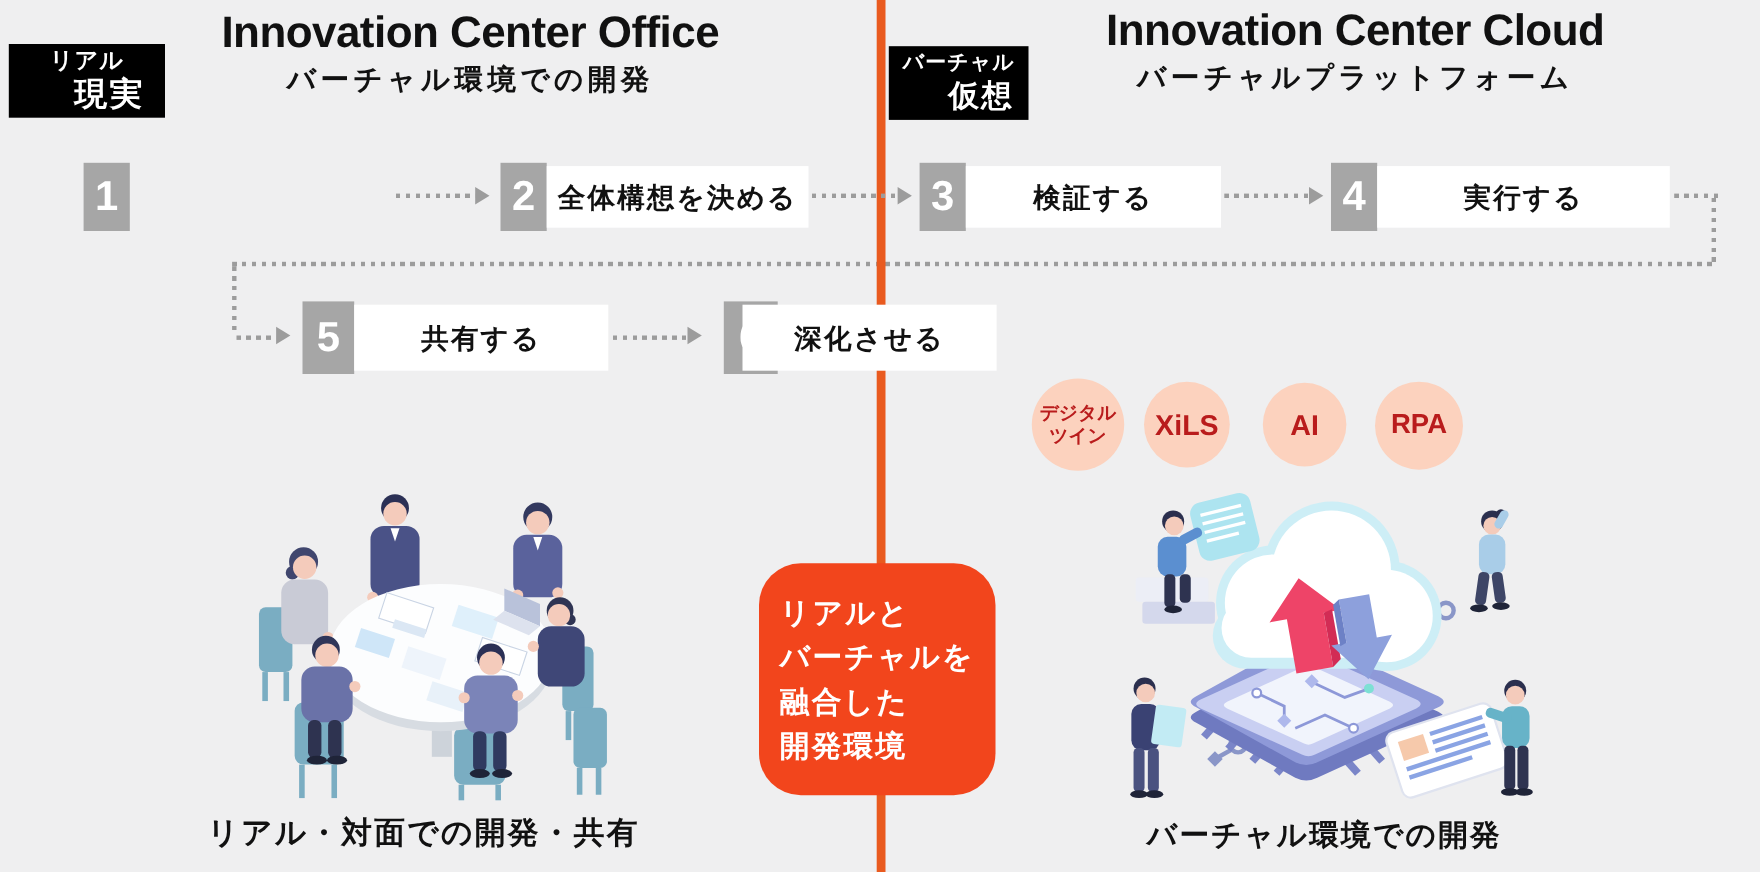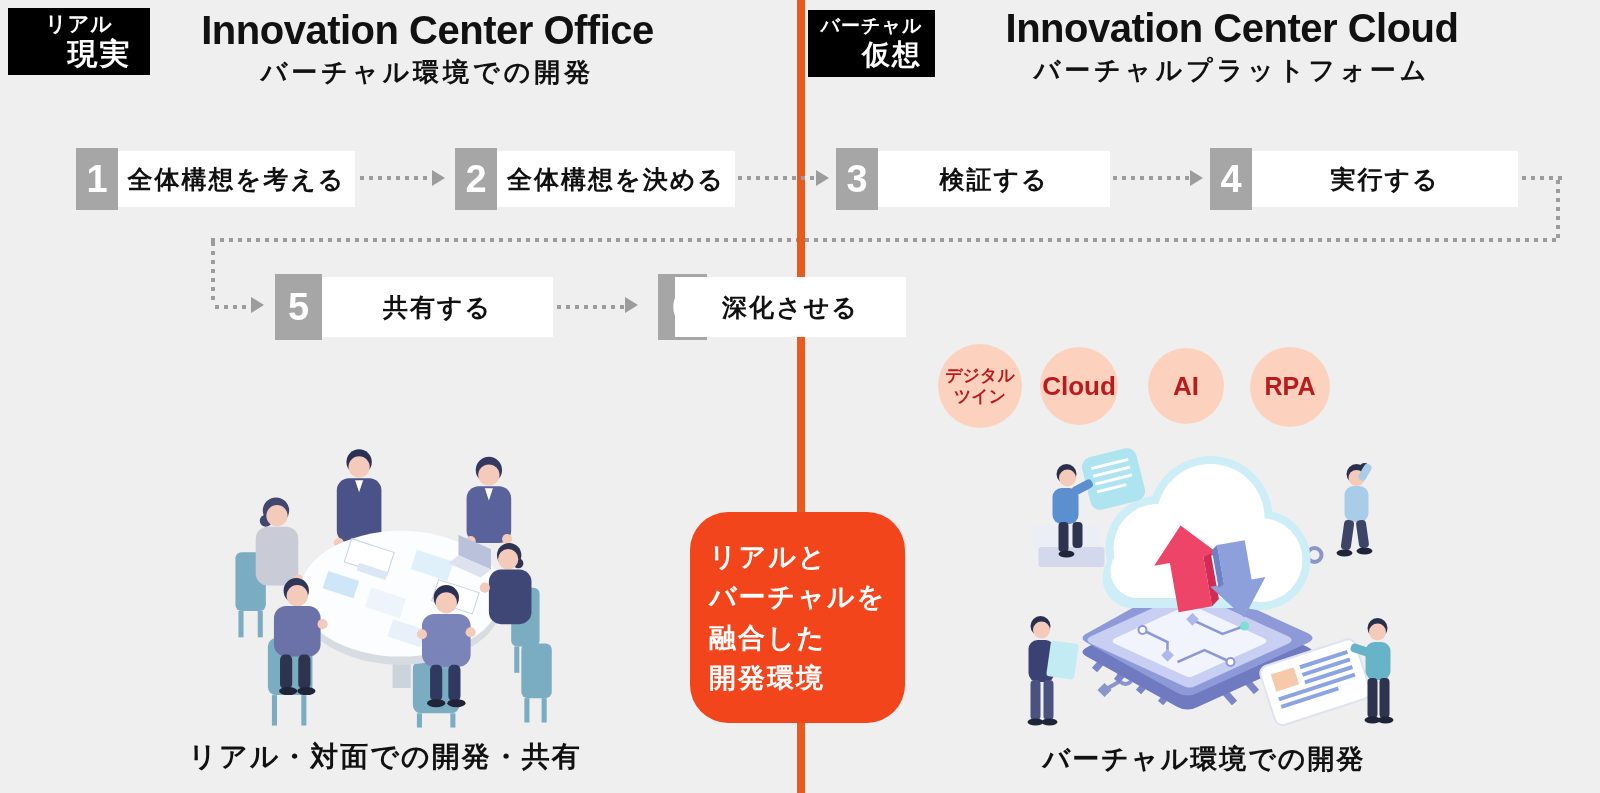--- a/index.html
+++ b/index.html
@@ -4,21 +4,21 @@
 <style>
   html,body{margin:0;padding:0;}
   body{font-family:"Liberation Sans","DejaVu Sans",sans-serif;}
   #stage{position:relative;width:1600px;height:793px;background:#efeff0;overflow:hidden;}
 
   
   .divider{position:absolute;left:797px;top:0;width:8px;height:793px;background:#e95a1f;z-index:1;}
 
   
   .badge{position:absolute;background:#000;color:#fff;font-weight:bold;text-align:center;
-         display:flex;flex-direction:column;justify-content:center;line-height:1.2;z-index:2;}
+         display:flex;flex-direction:column;justify-content:center;line-height:1.2;z-index:2;margin-top:32px;}
   .badge .b-top{font-size:21px;letter-spacing:1px;}
   .badge .b-bottom{font-size:30px;letter-spacing:2px;padding-left:41px;}
   .badge-left{left:8px;top:8px;width:142px;height:67px;}
   .badge-right{left:808px;top:10px;width:127px;height:67px;}
   .badge-right .b-top{font-size:19px;}
   .badge-right .b-bottom{font-size:28px;}
   .hdr{position:absolute;text-align:center;}
   .hdr-left{left:155px;top:8px;width:545px;}
   .hdr-right{left:958px;top:6px;width:548px;}
   .hdr .title{font-size:40px;font-weight:bold;color:#111;letter-spacing:-0.5px;}
@@ -81,21 +81,20 @@
   <div class="badge badge-right">
     <span class="b-top">バーチャル</span>
     <span class="b-bottom">仮想</span>
   </div>
   <div class="hdr hdr-right">
     <div class="title">Innovation Center Cloud</div>
     <div class="subtitle">バーチャルプラットフォーム</div>
   </div>
 
   <div class="step-num r1n" style="left:76px;">1</div>
-  <div class="step-label r1l" style="left:118px;width:237px;">全体構想を考える</div>
 
   <div class="dot-h" style="left:360px;top:176px;width:72px;"></div>
   <div class="arr-r" style="left:432px;top:170px;"></div>
 
   <div class="step-num r1n" style="left:455px;">2</div>
   <div class="step-label r1l" style="left:497px;width:238px;">全体構想を決める</div>
 
   <div class="dot-h" style="left:738px;top:176px;width:78px;z-index:2;"></div>
   <div class="arr-r" style="left:816px;top:170px;z-index:2;"></div>
 
@@ -119,21 +118,21 @@
   <div class="step-label r2l" style="left:322px;width:231px;">共有する</div>
 
   <div class="dot-h" style="left:557px;top:305px;width:68px;"></div>
   <div class="arr-r" style="left:625px;top:297px;"></div>
 
   <div class="step-num r2n" style="left:658px;width:49px;">6</div>
   <div class="step-label r2l" style="left:675px;width:231px;">深化させる</div>
 
   <div class="tag" style="left:938px;top:344px;width:84px;height:84px;font-size:17px;">デジタル
 ツイン</div>
-  <div class="tag" style="left:1040px;top:347px;width:78px;height:78px;font-size:26px;">Cloud</div>
+  <div class="tag" style="left:1040px;top:347px;width:78px;height:78px;font-size:26px;">XiLS</div>
   <div class="tag" style="left:1148px;top:348px;width:76px;height:76px;font-size:26px;">AI</div>
   <div class="tag" style="left:1250px;top:347px;width:80px;height:80px;font-size:25px;">RPA</div>
 
   <div class="center-box">リアルと
 バーチャルを
 融合した
 開発環境</div>
 
   <svg class="illo illo-left" viewBox="0 0 360 300">
     <g fill="#7aadc2">

